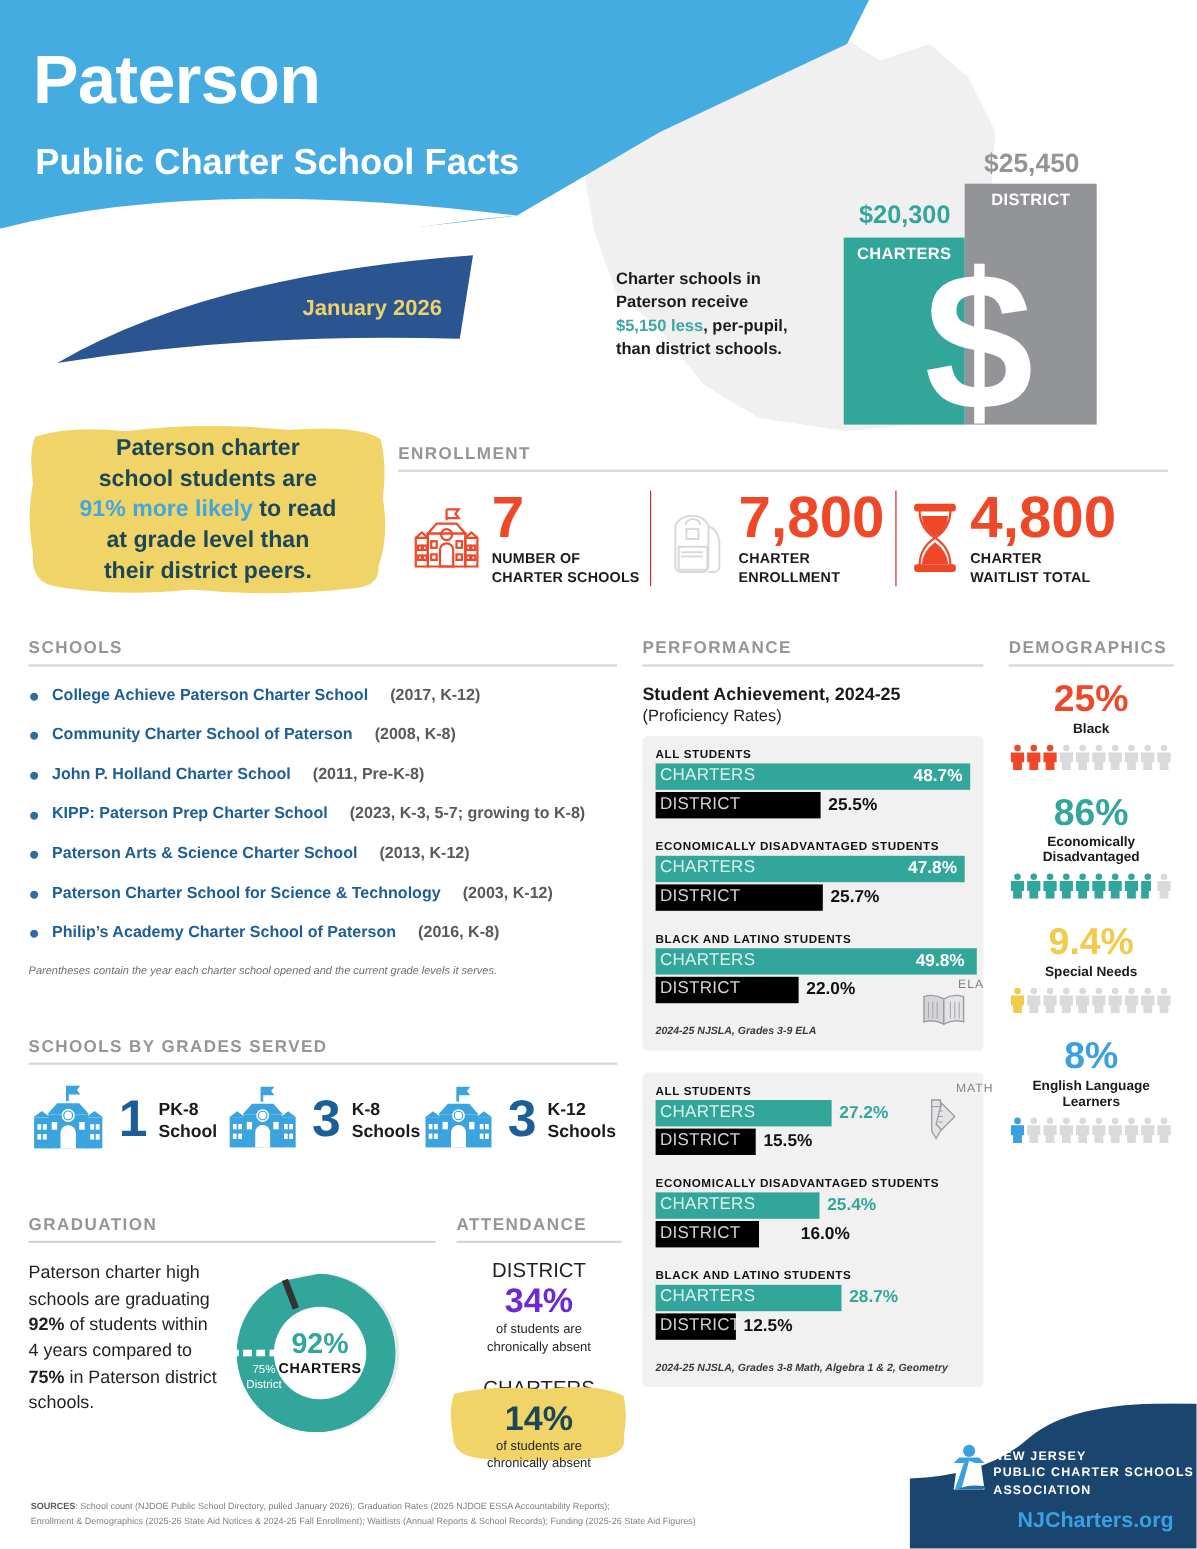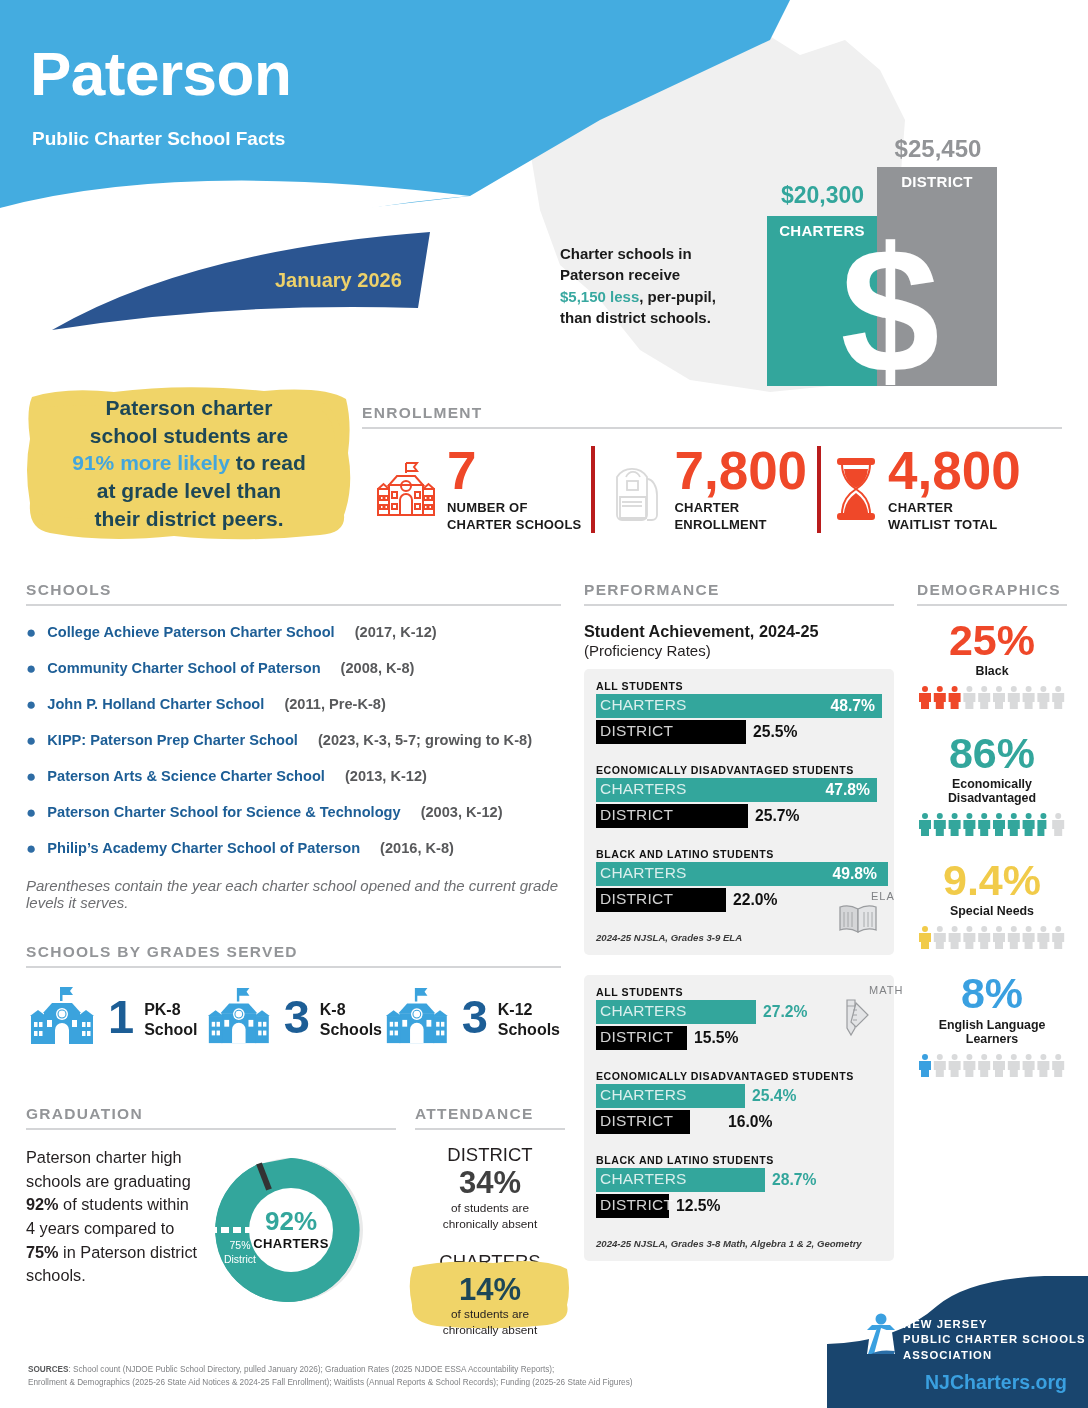--- a/index.html
+++ b/index.html
@@ -14,21 +14,21 @@
 
   
   .header { position: absolute; top: 0; left: 0; width: 1088px; height: 400px; }
   .hdr-svg { position: absolute; top: 0; left: 0; }
   .hdr-title {
     position: absolute; left: 30px; top: 38px;
     font-size: 62px; font-weight: bold; color: #ffffff; letter-spacing: -0.5px;
   }
   .hdr-sub {
     position: absolute; left: 32px; top: 128px;
-    font-size: 19px; font-weight: bold; color: #ffffff;
+    font-size: 33px; font-weight: bold; color: #ffffff;
   }
   .hdr-date {
     position: absolute; left: 275px; top: 269px;
     font-size: 20px; font-weight: bold; color: #edd16a;
   }
 
   
   .fund-text {
     position: absolute; left: 560px; top: 243px;
     width: 230px; font-size: 15px; font-weight: bold; line-height: 1.42; color: #1a1a1a;
@@ -74,40 +74,40 @@
 
   
   .sec-head {
     font-size: 15.5px; font-weight: bold; color: #939598;
     letter-spacing: 1.3px; text-transform: uppercase;
   }
   .sec-rule { border-top: 2px solid #d4d5d7; margin-top: 5px; }
   .enroll { position: absolute; left: 362px; top: 404px; width: 700px; }
   .enroll-items { display: flex; margin-top: 17px; }
   .enroll-item { display: flex; align-items: center; padding: 0 10px; }
-  .enroll-item.div { border-left: 4px solid #b91c1c; }
+  .enroll-item.div { border-left: 1px solid #b91c1c; }
   .enroll-num {
     font-size: 53px; font-weight: bold; color: #ef4829; line-height: .95;
     margin-left: 7px;
   }
   .enroll-lbl {
     font-size: 13px; font-weight: bold; color: #1a1a1a; line-height: 1.25;
     letter-spacing: .2px; margin-left: 7px; padding-top: 4px;
   }
   .enroll-pair { display: flex; flex-direction: column; }
 
   
   .schools { position: absolute; left: 26px; top: 581px; width: 535px; }
   .school-li { display: flex; margin-top: 17px; font-size: 14.6px; line-height: 1.3; }
   .school-li:first-of-type { margin-top: 21px; }
   .bullet { color: #2e6ca4; font-size: 17px; margin-right: 11px; line-height: 1; padding-top: 1px; }
   .school-nm { font-weight: bold; color: #1d5e96; }
   .school-yr { color: #58595b; font-weight: bold; padding-left: 16px; }
   .school-note {
-    margin-top: 19px; font-size: 15px; font-style: italic; color: #6d6e71;
+    margin-top: 19px; font-size: 10px; font-style: italic; color: #6d6e71;
   }
 
   
   .grades { position: absolute; left: 26px; top: 943px; width: 535px; }
   .grades-row { display: flex; margin-top: 16px; }
   .grade-cell { display: flex; align-items: center; width: 178px; }
   .grade-num {
     font-size: 47px; font-weight: bold; color: #1d5e96; line-height: .9; margin-left: 10px;
   }
   .grade-lbl {
@@ -121,21 +121,21 @@
   .grad-text {
     width: 175px; font-size: 16.3px; line-height: 1.45; color: #231f20;
   }
   .grad-text b { font-weight: bold; }
   .donut-wrap { position: relative; width: 168px; height: 168px; margin-left: 6px; }
 
   
   .attend { position: absolute; left: 415px; top: 1105px; width: 150px; }
   .att-block { text-align: center; margin-top: 14px; position: relative; }
   .att-title { font-size: 18.5px; color: #231f20; }
-  .att-pct-d { font-size: 31px; font-weight: bold; color: #404040; line-height: 1.12; }
+  .att-pct-d { font-size: 31px; font-weight: bold; color: #6d28d9; line-height: 1.12; }
   .att-pct-c { font-size: 31px; font-weight: bold; color: #1d4757; line-height: 1.12; position: relative; }
   .att-sub { font-size: 11.8px; color: #231f20; line-height: 1.35; }
   .yellow-brush { position: absolute; left: -8px; top: 4px; width: 166px; height: 76px; z-index: 0; }
   .att-inner { position: relative; z-index: 1; }
 
   
   .perf { position: absolute; left: 584px; top: 581px; width: 310px; }
   .perf-title { margin-top: 16px; font-size: 16.3px; font-weight: bold; color: #1a1a1a; }
   .perf-sub { font-size: 15px; color: #231f20; margin-top: 1px; }
   .perf-panel {
@@ -168,21 +168,21 @@
   .subject-icon {
     position: absolute; text-align: center; width: 52px;
   }
   .subject-icon .sname {
     font-size: 11px; color: #808285; letter-spacing: 1px; display: block; margin-bottom: 1px; margin-left: 39px;
   }
 
   
   .demo { position: absolute; left: 917px; top: 581px; width: 150px; }
   .demo-block { text-align: center; margin-top: 12px; }
-  .demo-pct { font-size: 43px; font-weight: bold; line-height: 1.05; }
+  .demo-pct { font-size: 34px; font-weight: bold; line-height: 1.05; }
   .demo-lbl { font-size: 12.4px; font-weight: bold; color: #1a1a1a; margin-top: 1px; }
   .people-row { margin-top: 5px; height: 26px; }
 
   
   .footer-wave { position: absolute; left: 827px; top: 1276px; width: 261px; height: 132px; }
   .logo-text {
     position: absolute; left: 903px; top: 1317px;
     font-size: 11.3px; font-weight: bold; color: #ffffff;
     letter-spacing: 1.05px; line-height: 1.36;
   }

